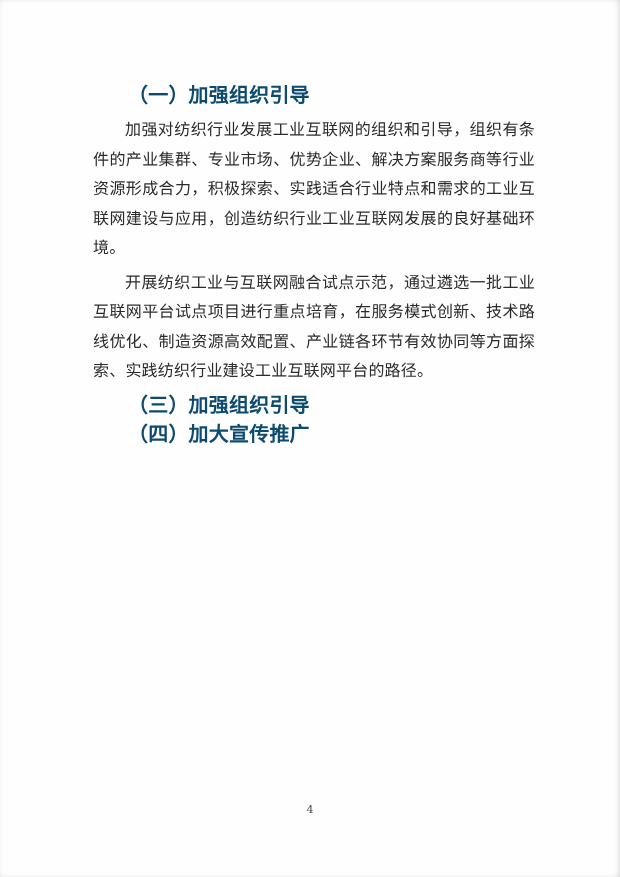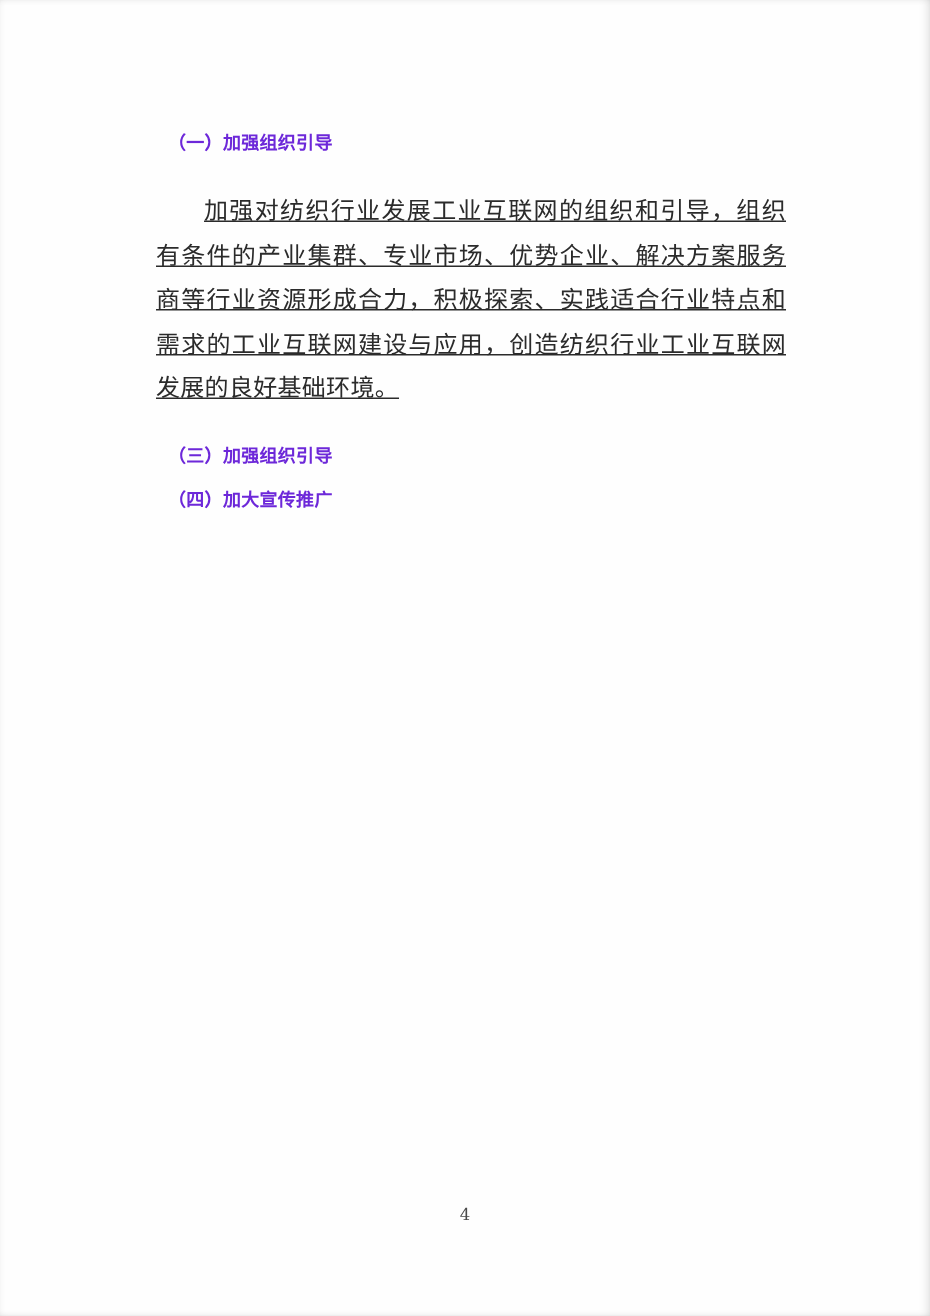--- a/index.html
+++ b/index.html
@@ -30,31 +30,30 @@
     left: 88px;
     top: 81px;
     width: 452px;
     color: #2b2b2b;
     font-size: 16px;
     line-height: 29.45px;
     letter-spacing: 0.2px;
   }
   .sec-heading {
     margin: 0;
-    font-size: 12px;
+    font-size: 20px;
     font-weight: 600;
     text-indent: 2em;
-    color: #6d28d9;
+    color: #0c4a6e;
   }
   .sec-body {
-    margin: 16px;
+    margin: 5px;
     text-indent: 2em;
     text-align: justify;
     text-justify: inter-ideograph;
-    text-decoration: underline;
   }
   .footer {
     position: absolute;
     top: 803px;
     left: 0;
     width: 100%;
     text-align: center;
     font-size: 11px;
     line-height: 14px;
     color: #4a4a4a;
@@ -62,20 +61,21 @@
 </style>
 </head>
 <body>
 
 <div class="page">
   <div class="content">
 
     <h2 class="sec-heading">（一）加强组织引导</h2>
     <p class="sec-body">加强对纺织行业发展工业互联网的组织和引导，组织有条件的产业集群、专业市场、优势企业、解决方案服务商等行业资源形成合力，积极探索、实践适合行业特点和需求的工业互联网建设与应用，创造纺织行业工业互联网发展的良好基础环境。</p>
 
+    <p class="sec-body">开展纺织工业与互联网融合试点示范，通过遴选一批工业互联网平台试点项目进行重点培育，在服务模式创新、技术路线优化、制造资源高效配置、产业链各环节有效协同等方面探索、实践纺织行业建设工业互联网平台的路径。</p>
 
     <h2 class="sec-heading">（三）加强组织引导</h2>
 
     <h2 class="sec-heading">（四）加大宣传推广</h2>
 
   </div>
 
   <div class="footer">4</div>
 </div>
 

